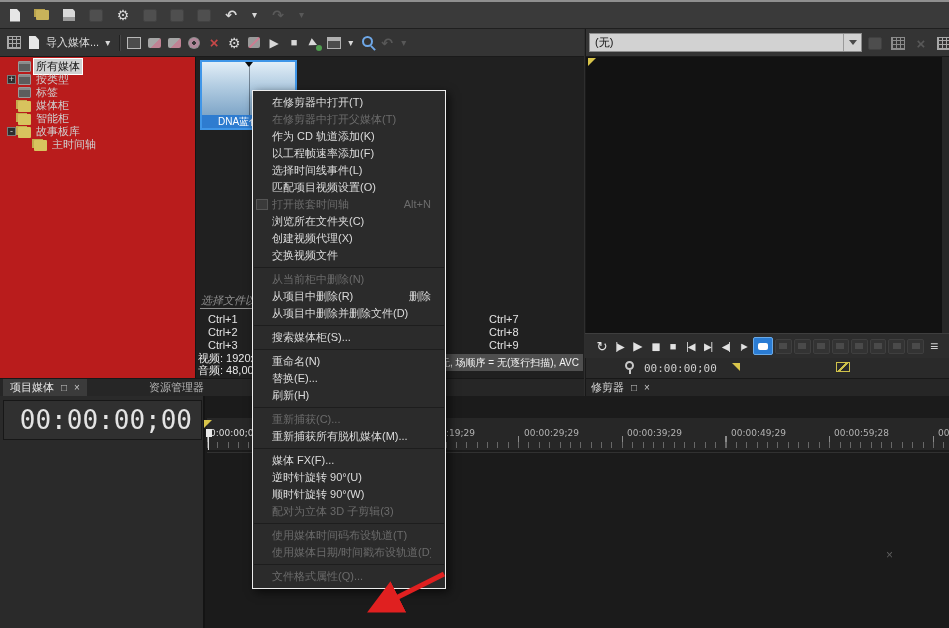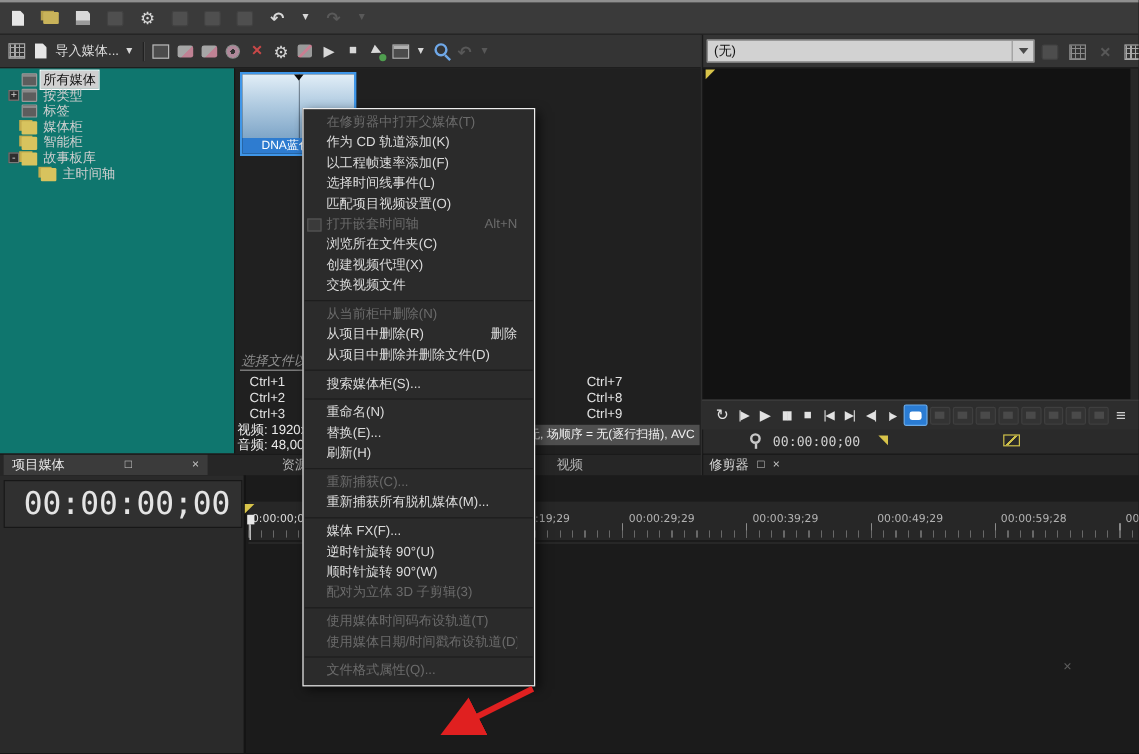--- a/index.html
+++ b/index.html
@@ -52,21 +52,21 @@
   .tb-sep{width:1px;height:16px;background:#212121;border-right:1px solid #474747;margin:0 4px;}
   
   #dd{position:absolute;left:3px;top:4px;width:273px;height:19px;background:#d2d2d2;border:1px solid #8a8a8a;
       box-sizing:border-box;display:flex;align-items:center;}
   #dd-value{flex:1;font-size:11px;color:#151515;padding-left:5px;}
   #dd-chev{width:17px;height:100%;display:flex;align-items:center;justify-content:center;border-left:1px solid #9a9a9a;}
   #dd-chev::before{content:"";border-left:4px solid transparent;border-right:4px solid transparent;border-top:5px solid #4a4a4a;}
   #rt-icons{position:absolute;left:280px;top:4px;display:flex;}
   #rt-icons .ic{margin-right:5px;}
   
-  #tree{position:absolute;left:0;top:57px;width:195px;height:321px;background:#0f766e;padding-top:3px;box-sizing:border-box;}
+  #tree{position:absolute;left:0;top:57px;width:195px;height:321px;background:#b91c1c;padding-top:3px;box-sizing:border-box;}
   .trow{height:13px;display:flex;align-items:center;font-size:11px;color:#cfcfcf;white-space:nowrap;}
   .exp{width:9px;height:9px;box-sizing:border-box;border:1px solid #7a7a7a;background:#2e2e2e;color:#d0d0d0;
        font-size:9px;line-height:7px;text-align:center;margin-right:2px;flex:0 0 auto;}
   .exp-spacer{width:11px;flex:0 0 auto;}
   .nico{width:13px;height:11px;margin-right:3px;flex:0 0 auto;box-sizing:border-box;}
   .nico.bin{border:1px solid #9a9a9a;background:#5d5d5d;box-shadow:inset 0 2px 0 #8a8a8a;border-radius:1px;}
   .nico.folder{background:#d8c35e;border-radius:1px;box-shadow:-3px -2px 0 -1px #c4ac4e;margin-top:2px;}
   .tlabel{padding:0 2px;}
   .tlabel.sel{background:#d0d0d0;color:#141414;outline:1px solid #fff;}
   
@@ -86,21 +86,21 @@
   #sc-right{left:293px;top:256px;}
   .inf{position:absolute;left:2px;font-size:11px;color:#eaeaea;white-space:nowrap;}
   #inf-video{top:294px;}
   #inf-audio{top:306px;}
   #inf-format{position:absolute;left:240px;top:297px;width:147px;height:17px;background:#4f4f4f;color:#f2f2f2;
       font-size:10px;line-height:17px;text-align:right;padding-right:4px;box-sizing:border-box;white-space:nowrap;overflow:hidden;}
   
   #tabsL{position:absolute;left:0;top:378px;width:584px;height:18px;background:#262626;border-top:1px solid #181818;
       display:flex;align-items:stretch;box-sizing:border-box;}
   .tab{display:flex;align-items:center;font-size:11px;color:#b4b4b4;padding:0 14px;white-space:nowrap;margin-left:48px;}
-  .tab.active{background:#3b3b3b;color:#e8e8e8;margin-left:3px;padding:0 7px;gap:43px;}
+  .tab.active{background:#3b3b3b;color:#e8e8e8;margin-left:3px;padding:0 7px;}
   .wbtn{margin-left:7px;font-size:10px;color:#c8c8c8;}
   #tabsR{position:absolute;left:585px;top:378px;width:364px;height:18px;background:#262626;border-top:1px solid #181818;
       border-left:1px solid #181818;display:flex;align-items:center;padding-left:5px;box-sizing:border-box;}
   #tabsR .lbl{font-size:11px;color:#d5d5d5;}
   
   #preview{position:absolute;left:585px;top:57px;width:364px;height:276px;background:#121212;border-left:1px solid #1a1a1a;box-sizing:border-box;}
   #preview .corner{position:absolute;left:2px;top:1px;width:0;height:0;border-top:8px solid #d8c44a;border-right:8px solid transparent;}
   #preview .gutter{position:absolute;right:0;top:0;width:7px;height:100%;background:#272727;}
   #transport{position:absolute;left:585px;top:333px;width:364px;height:25px;background:#2d2d2d;border-top:1px solid #3e3e3e;
       display:flex;align-items:center;padding:0 6px 0 8px;box-sizing:border-box;}
@@ -348,20 +348,23 @@
         <span class="rlab" style="left: 627px;">00:00:59;28</span>
         <span class="rlab" style="left: 731px;">00:01:09;28</span>
       </div>
     <div id="ruler-divider"></div>
     <div id="ph-flag"></div>
     <div id="ph-head"></div>
     <div id="ph-line"></div>
   </div>
 
   <div id="ctx">
+      <div class="mi">
+        <span class="lbl">在修剪器中打开(T)</span>
+      </div>
       <div class="mi dis">
         <span class="lbl">在修剪器中打开父媒体(T)</span>
       </div>
       <div class="mi">
         <span class="lbl">作为 CD 轨道添加(K)</span>
       </div>
       <div class="mi">
         <span class="lbl">以工程帧速率添加(F)</span>
       </div>
       <div class="mi">

